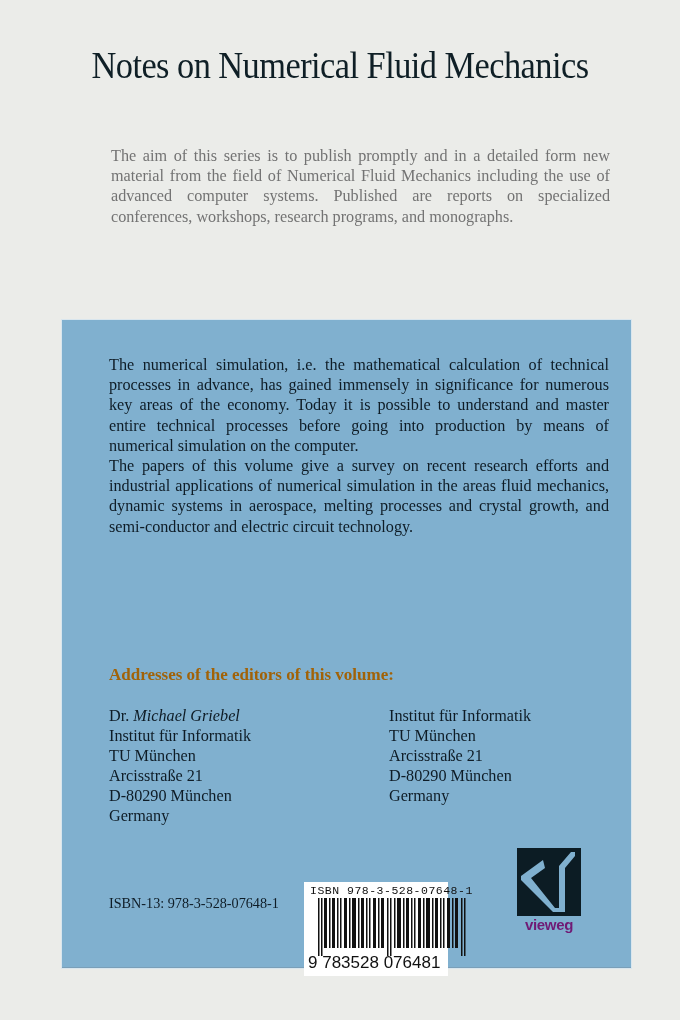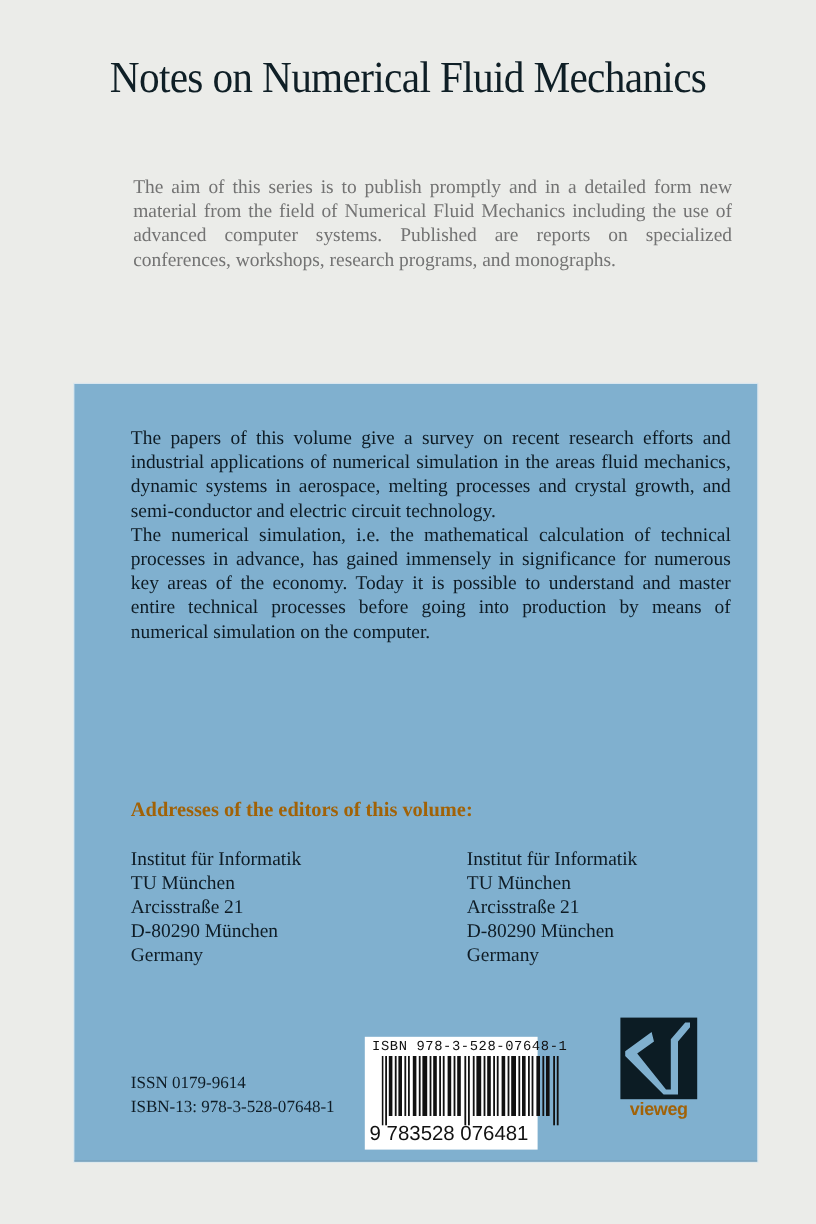--- a/index.html
+++ b/index.html
@@ -53,21 +53,21 @@
     .editor.left { left: 109px; }
     .editor.right { left: 389px; }
     .editor div { white-space: nowrap; }
     .editor em { font-style: italic; }
     .issn {
       position: absolute; left: 109px; top: 893px;
       font-size: 14.2px; line-height: 20px;
       color: #0e1c26;
     }
     .barcode {
-      position: absolute; left: 304px; top: 864px;
+      position: absolute; left: 304px; top: 882px;
       width: 144px; height: 94px;
       background: #ffffff;
     }
     .barcode .isbn-top {
       position: absolute; left: 6px; top: 2px;
       font-family: "Liberation Mono", "DejaVu Sans Mono", monospace;
       font-size: 11.5px; color: #111; letter-spacing: 0.5px;
       white-space: nowrap;
     }
     .barcode .bars {
@@ -79,58 +79,58 @@
       font-size: 17px; color: #111; white-space: nowrap;
       background: transparent;
     }
     .logo {
       position: absolute; left: 515px; top: 846px; width: 70px; height: 92px;
     }
     .logo .wordmark {
       position: absolute; left: 0; top: 70px; width: 68px;
       text-align: center;
       font-family: "Liberation Sans", "DejaVu Sans", sans-serif;
-      font-weight: bold; font-size: 15px; color: #a16207;
+      font-weight: bold; font-size: 15px; color: #701a75;
       letter-spacing: -0.3px;
     }
   </style>
 </head>
 <body>
 
 <div class="title">Notes on Numerical Fluid Mechanics</div>
 
 <div class="series-aim">The aim of this series is to publish promptly and in a detailed form new material from the field of Numerical Fluid Mechanics including the use of advanced computer systems. Published are reports on specialized conferences, workshops, research programs, and monographs.</div>
 
 <div class="blue-box"></div>
 
 <div class="desc">
+  <p>The numerical simulation, i.e. the mathematical calculation of technical processes in advance, has gained immensely in significance for numerous key areas of the economy. Today it is possible to understand and master entire technical processes before going into production by means of numerical simulation on the computer.</p>
   <p>The papers of this volume give a survey on recent research efforts and industrial applications of numerical simulation in the areas fluid mechanics, dynamic systems in aerospace, melting processes and crystal growth, and semi-conductor and electric circuit technology.</p>
-  <p>The numerical simulation, i.e. the mathematical calculation of technical processes in advance, has gained immensely in significance for numerous key areas of the economy. Today it is possible to understand and master entire technical processes before going into production by means of numerical simulation on the computer.</p>
 </div>
 
 <div class="editors-heading">Addresses of the editors of this volume:</div>
 
 <div class="editor left">
+  <div><span>Dr.</span> <em>Michael Griebel</em></div>
   <div>Institut für Informatik</div>
   <div>TU München</div>
   <div>Arcisstraße 21</div>
   <div>D-80290 München</div>
   <div>Germany</div>
 </div>
 
 <div class="editor right">
   <div>Institut für Informatik</div>
   <div>TU München</div>
   <div>Arcisstraße 21</div>
   <div>D-80290 München</div>
   <div>Germany</div>
 </div>
 
 <div class="issn">
-  <div>ISSN  0179-9614</div>
   <div>ISBN-13: 978-3-528-07648-1</div>
 </div>
 
 <div class="barcode">
   <div class="isbn-top">ISBN 978-3-528-07648-1</div>
   <svg class="bars" viewBox="0 0 150 58" preserveAspectRatio="none">
     <g fill="#111">
       <rect x="0" y="0" width="1.5" height="58"></rect>
       <rect x="3" y="0" width="1.5" height="58"></rect>
       <rect x="6" y="0" width="3" height="50"></rect>

